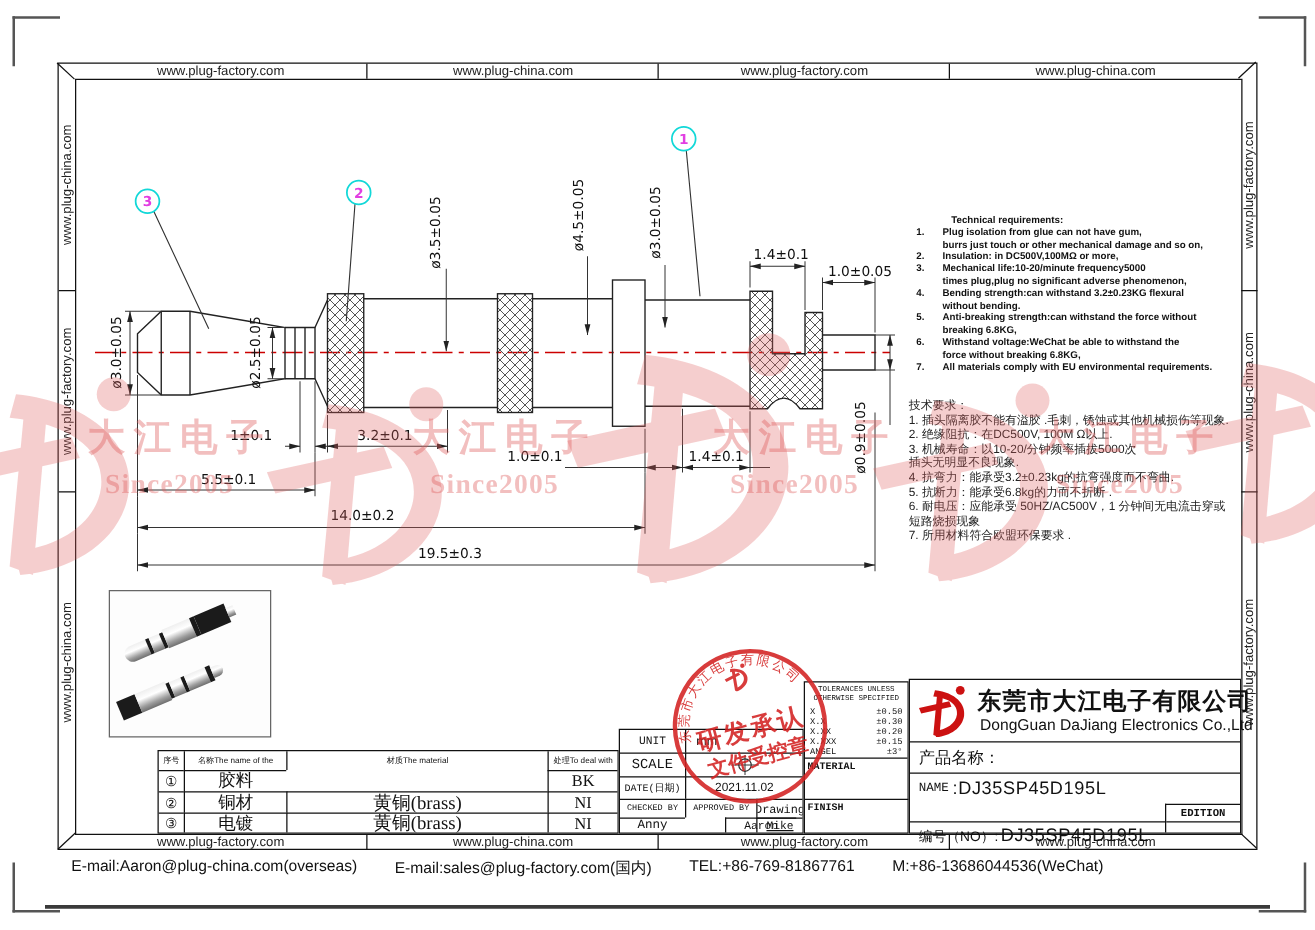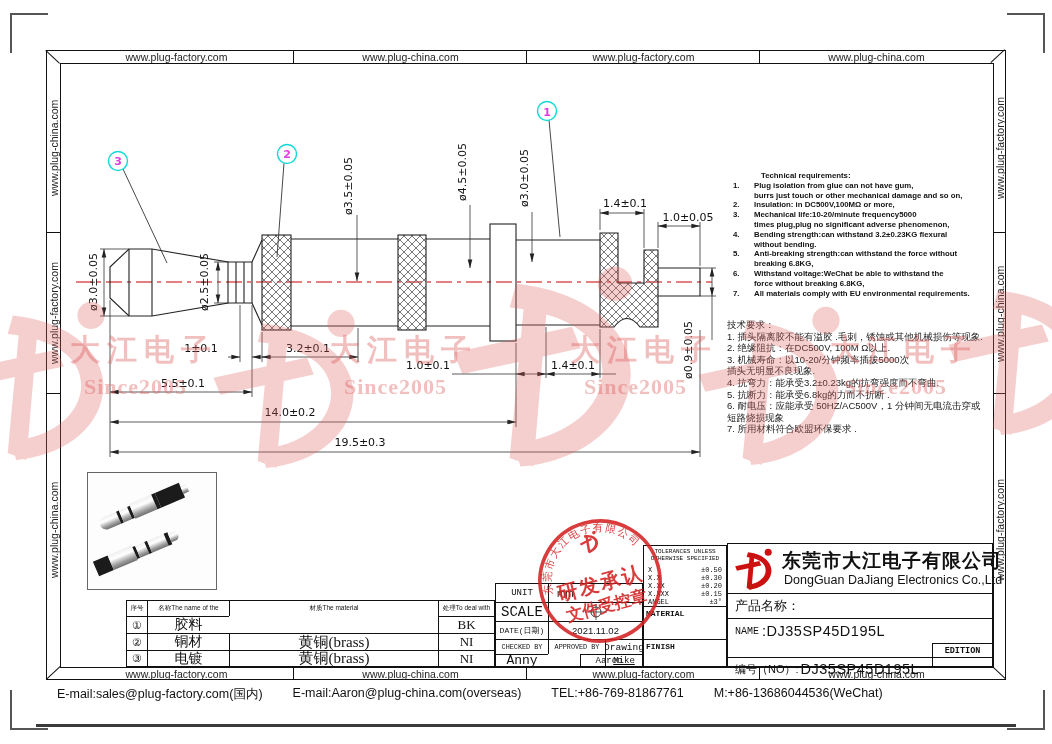--- a/index.html
+++ b/index.html
@@ -301,33 +301,33 @@
 
     <div class="cell bt1" style="left:0;top:49px;width:20px;height:16px;font-size:11px;">③</div>
     <div class="cell bl1 bt1" style="left:20px;top:49px;width:82px;height:16px;font-size:14px;">电镀</div>
     <div class="cell bl1 bt1 serifv" style="left:102px;top:49px;width:209px;height:16px;font-size:15px;">黄铜(brass)</div>
     <div class="cell bl1 bt1 serifv" style="left:311px;top:49px;width:56px;height:16px;font-size:13px;">NI</div>
   </div>
 
   <div class="blk" style="left:495px;top:583px;width:148px;height:84px;">
     <div class="cell mono" style="left:0;top:0;width:52px;height:18px;font-size:9px;">UNIT</div>
     <div class="cell bl1" style="left:52px;top:0;width:94px;height:18px;font-size:10px;justify-content:flex-start;padding-left:8px;">mm</div>
-    <div class="cell mono bt1" style="left:0;top:18px;width:52px;height:19px;font-size:14px;">SCALE</div>
+    <div class="cell mono bt1" style="left:0;top:18px;width:52px;height:19px;font-size:11px;">SCALE</div>
     <div class="cell bl1 bt1" style="left:52px;top:18px;width:94px;height:19px;">
       <svg width="30" height="16" viewBox="0 0 30 16">
           <circle cx="15" cy="8" r="5" stroke="#333" fill="none" stroke-width="1"></circle>
           <path d="M4,8 H26 M15,0 V16" stroke="#333" stroke-width="0.8"></path>
         </svg>
     </div>
     <div class="cell mono bt1" style="left:0;top:37px;width:52px;height:18px;font-size:8px;">DATE(日期)</div>
     <div class="cell bl1 bt1" style="left:52px;top:37px;width:94px;height:18px;font-size:9.5px;">2021.11.02</div>
     <div class="cell mono bt1" style="left:0;top:55px;width:52px;height:15px;font-size:6.8px;">CHECKED BY</div>
     <div class="cell mono bl1 bt1" style="left:52px;top:55px;width:57px;height:15px;font-size:6.8px;">APPROVED BY</div>
     <div class="cell mono bl1 bt1" style="left:109px;top:55px;width:37px;height:15px;font-size:9.5px;">Drawing</div>
-    <div class="cell mono bt1" style="left:0;top:70px;width:52px;height:12px;font-size:13px;text-align:center;">Anny</div>
+    <div class="cell mono bt1" style="left:0;top:70px;width:52px;height:12px;font-size:10px;text-align:center;">Anny</div>
     <div class="cell mono bl1 bt1" style="left:52px;top:70px;width:57px;height:12px;font-size:9px;margin-left:32px;">Aaron</div>
     <div class="cell mono bl1 bt1" style="left:109px;top:70px;width:37px;height:12px;font-size:9px;text-decoration:underline;">Mike</div>
   </div>
 
   <div class="blk" style="left:643px;top:545px;width:84px;height:122px;">
     <div class="mono" style="position:absolute;left:2px;top:2px;width:78px;font-size:6px;line-height:7px;text-align:center;">TOLERANCES UNLESS OTHERWISE SPECIFIED</div>
     <div class="mono" style="position:absolute;left:4px;top:20px;right:4px;font-size:7px;line-height:8px;">
       <div style="display:flex;justify-content:space-between;">
           <span>X</span>
           <span>±0.50</span>
@@ -415,19 +415,19 @@
       <text font-size="10.5" letter-spacing="1.5" font-family="Liberation Sans,sans-serif">
         <textPath href="#stampArc" startOffset="7%">东莞市大江电子有限公司</textPath>
       </text>
       <use href="#dj-logo" x="56" y="16" width="22" height="22"></use>
       <text x="67" y="76" text-anchor="middle" font-size="20" font-weight="bold" letter-spacing="2" font-family="Liberation Sans,sans-serif">研发承认</text>
       <text x="67" y="98" text-anchor="middle" font-size="16.5" font-weight="bold" font-family="Liberation Sans,sans-serif">文件受控章</text>
     </g>
   </svg>
 
   <div class="footer">
+    <span>E-mail:Aaron@plug-china.com(overseas)</span>
     <span>E-mail:sales@plug-factory.com(国内)</span>
-    <span>E-mail:Aaron@plug-china.com(overseas)</span>
     <span>TEL:+86-769-81867761</span>
     <span>M:+86-13686044536(WeChat)</span>
   </div>
 
 </div>
 
 </body></html>

